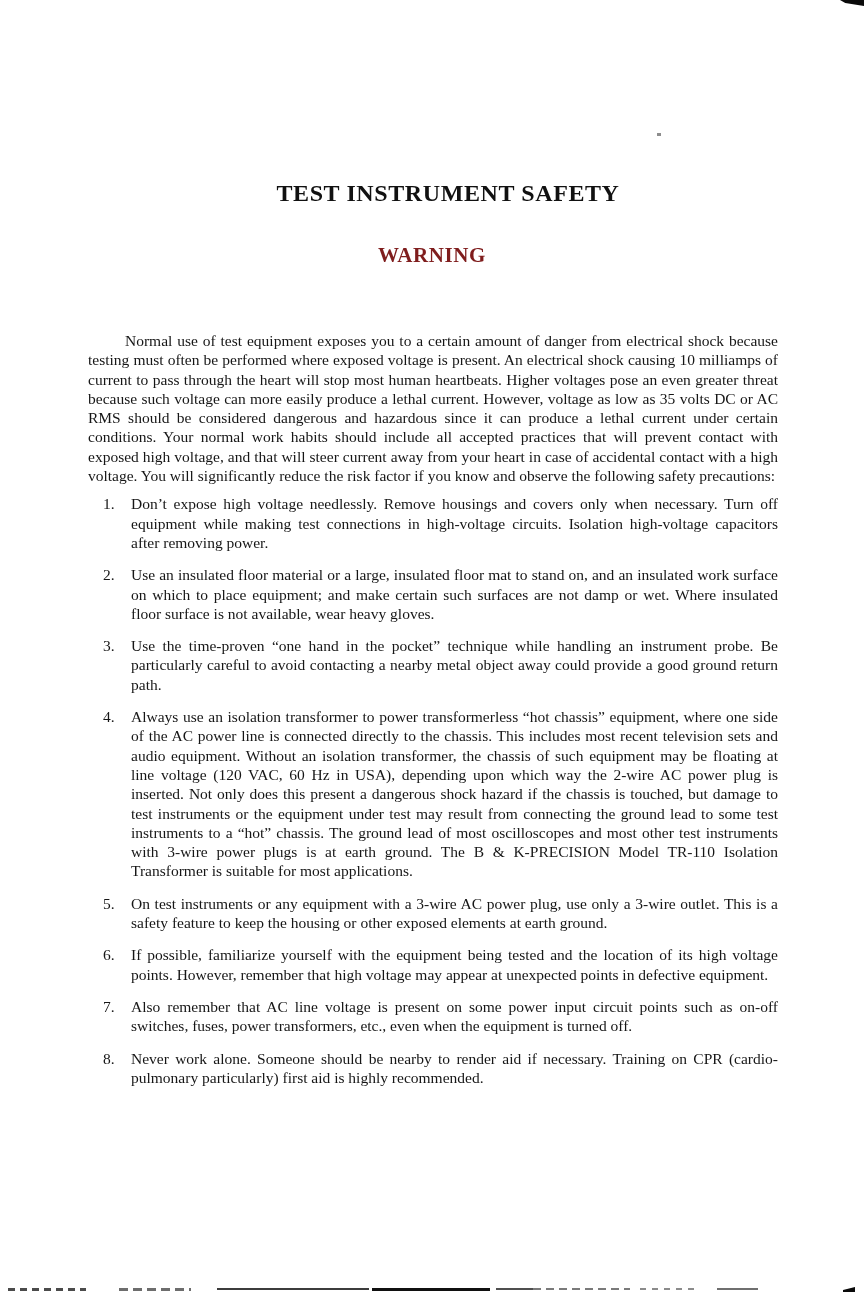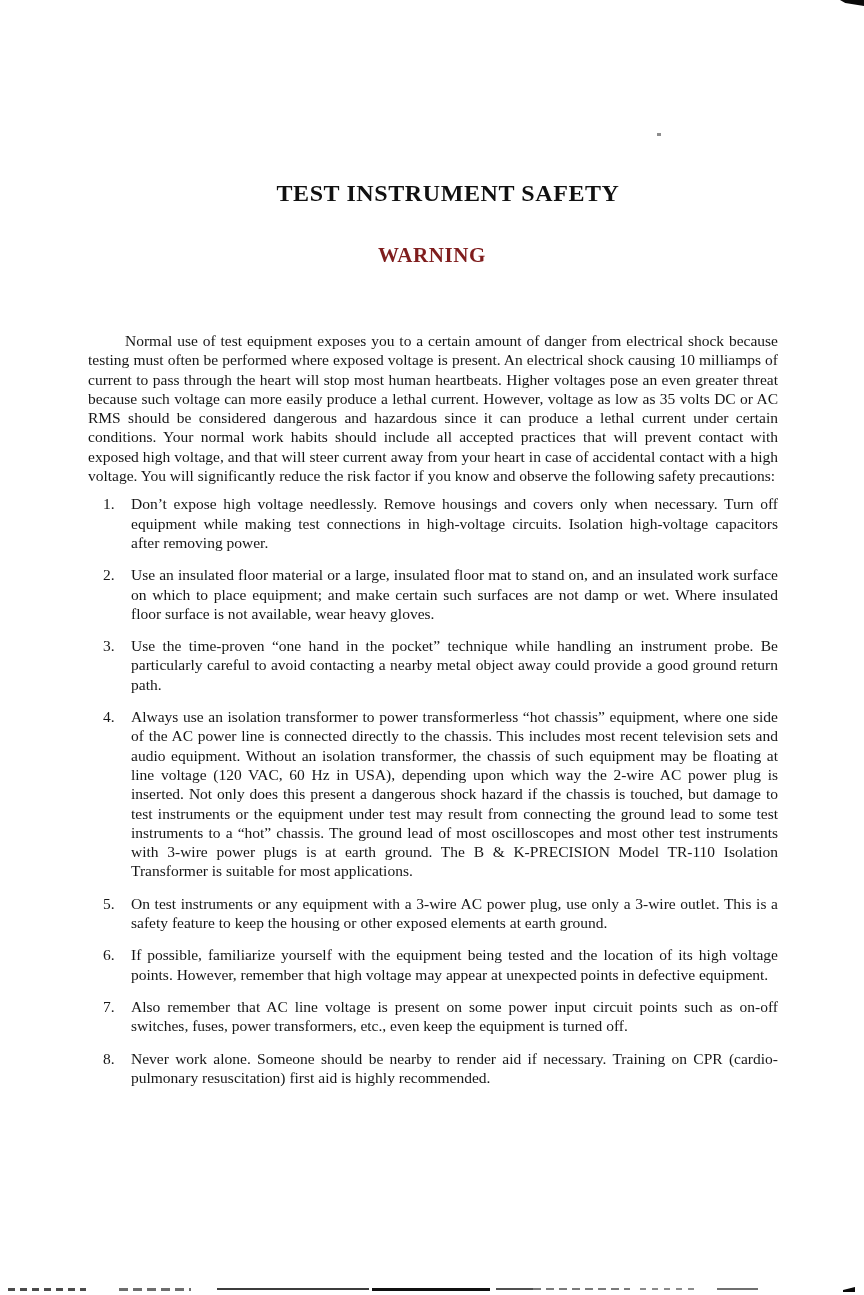--- a/index.html
+++ b/index.html
@@ -141,25 +141,25 @@
       <li>
         <span class="num">5.</span>
         <span class="txt">On test instruments or any equipment with a 3-wire AC power plug, use only a 3-wire outlet. This is a safety feature to keep the housing or other exposed elements at earth ground.</span>
       </li>
       <li>
         <span class="num">6.</span>
         <span class="txt">If possible, familiarize yourself with the equipment being tested and the location of its high voltage points. However, remember that high voltage may appear at unexpected points in defective equipment.</span>
       </li>
       <li>
         <span class="num">7.</span>
-        <span class="txt">Also remember that AC line voltage is present on some power input circuit points such as on-off switches, fuses, power transformers, etc., even keep the equipment is turned off.</span>
+        <span class="txt">Also remember that AC line voltage is present on some power input circuit points such as on-off switches, fuses, power transformers, etc., even when the equipment is turned off.</span>
       </li>
       <li>
         <span class="num">8.</span>
-        <span class="txt">Never work alone. Someone should be nearby to render aid if necessary. Training on CPR (cardio-pulmonary resuscitation) first aid is highly recommended.</span>
+        <span class="txt">Never work alone. Someone should be nearby to render aid if necessary. Training on CPR (cardio-pulmonary particularly) first aid is highly recommended.</span>
       </li>
     </ol>
 
   </div>
 
   <div class="bottom-line">
     <div class="seg dash-a"></div>
     <div class="seg dash-b"></div>
     <div class="seg line-c"></div>
     <div class="seg line-d"></div>

